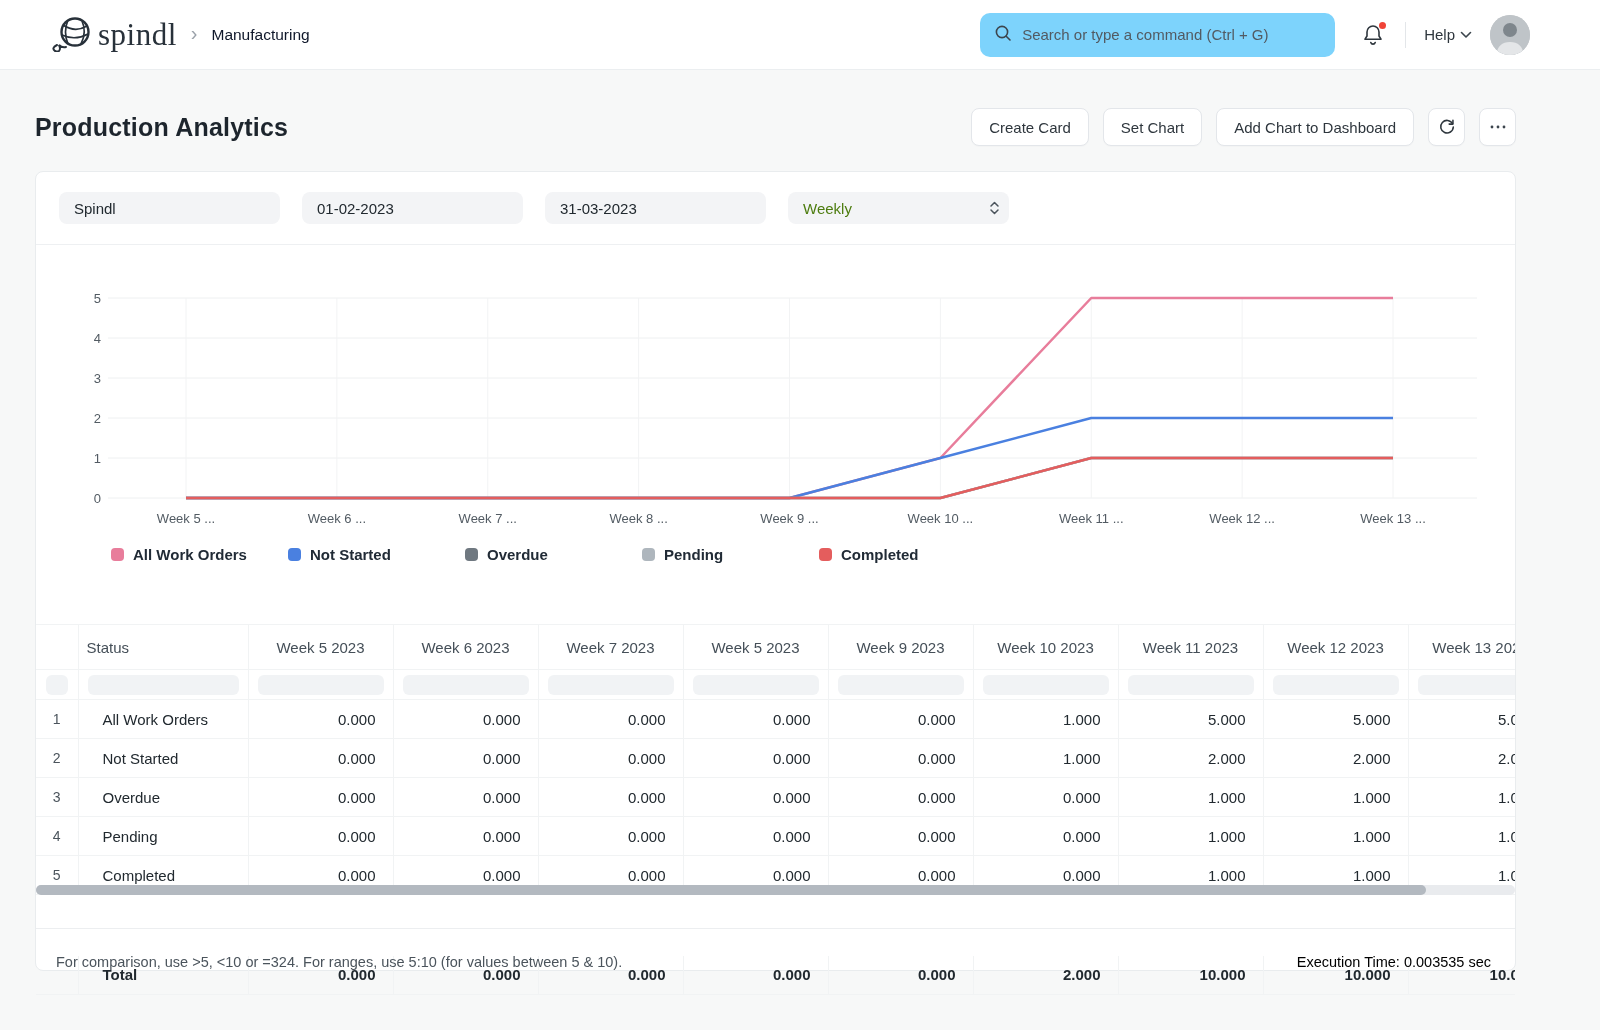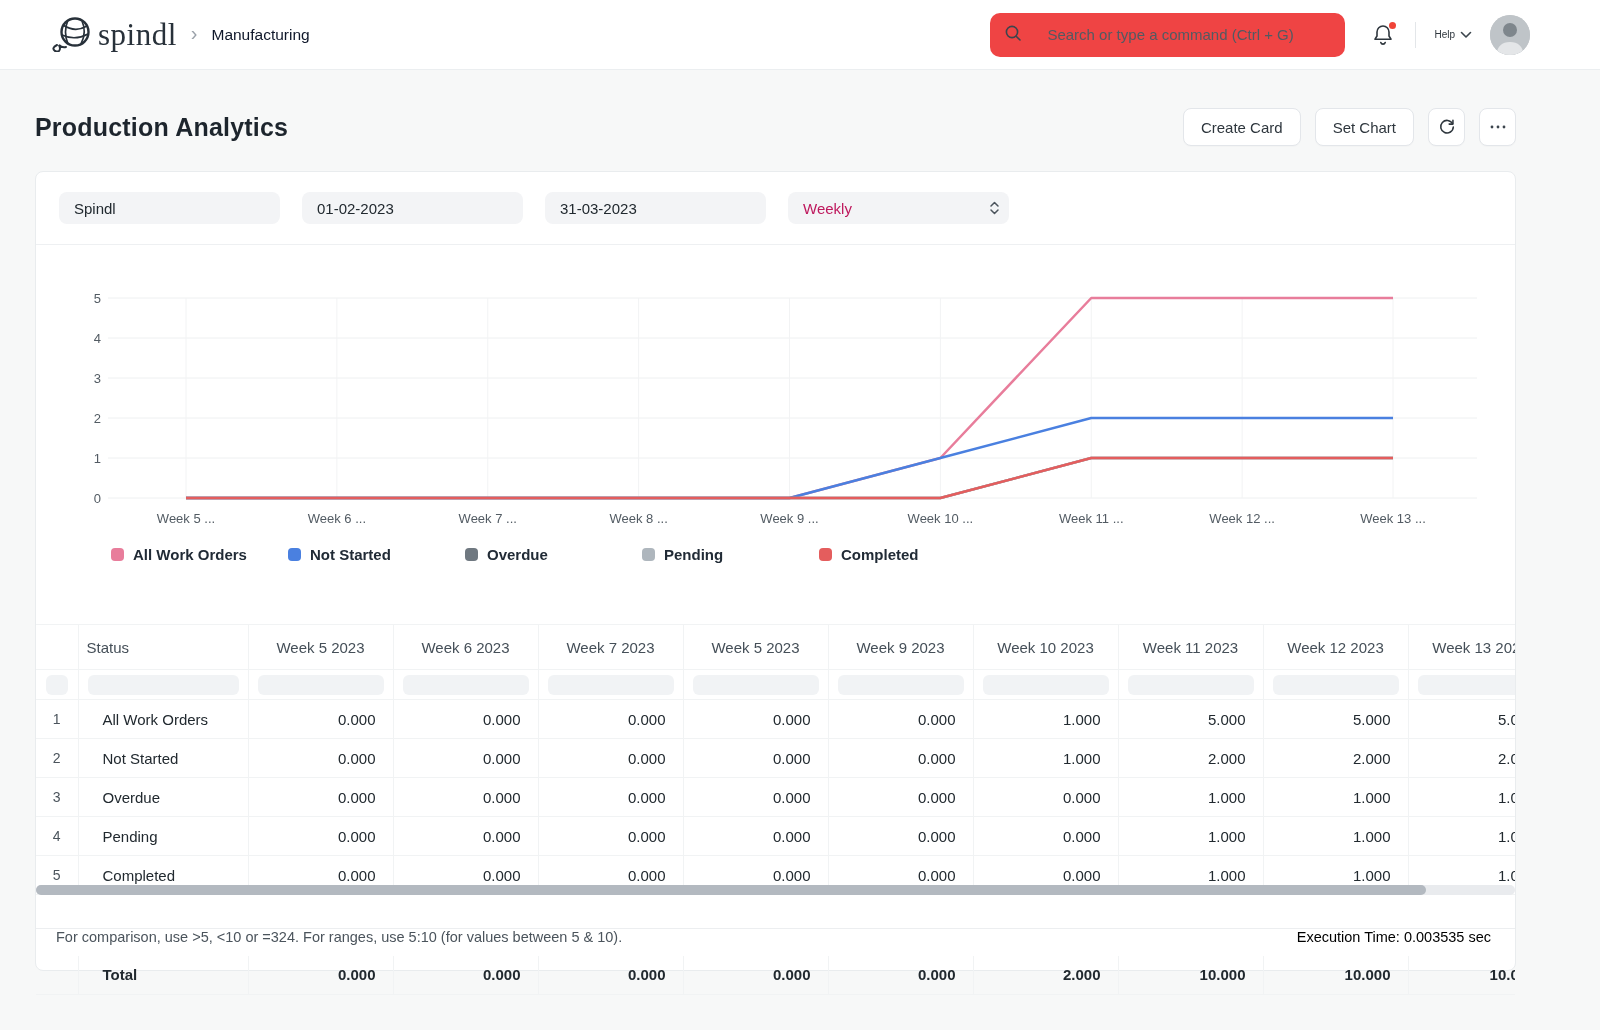--- a/index.html
+++ b/index.html
@@ -16,32 +16,32 @@
     display:flex; align-items:center; justify-content:space-between;
     padding:0 70px 0 48px;
   }
   .topbar-left { display:flex; align-items:center; gap:14px; }
   .logo { display:flex; align-items:center; gap:6px; cursor:pointer; }
   .logo-text { font-family:"Liberation Serif", serif; font-size:31px; font-weight:500; color:#28313a; letter-spacing:0.5px; }
   .crumb-sep { color:#9aa1a9; font-size:20px; line-height:1; padding-bottom:3px; }
   .crumb { font-size:15.5px; color:#0f172a; }
   .topbar-right { display:flex; align-items:center; gap:18px; }
   .searchbox {
-    width:355px; height:44px; background:#ef4444; border-radius:10px;
-    display:flex; align-items:center; gap:25px; padding:0 14px;
+    width:355px; height:44px; background:#7dd3fc; border-radius:10px;
+    display:flex; align-items:center; gap:10px; padding:0 14px;
   }
   .searchbox input {
     border:none; outline:none; background:transparent; width:100%;
     font-size:15px; color:#30383f; font-family:"Liberation Sans", sans-serif;
   }
   .searchbox input::placeholder { color:#525a62; }
   .bell-wrap { position:relative; width:26px; height:26px; cursor:pointer; margin-left:8px; }
   .bell-dot { position:absolute; top:0; right:1px; width:7px; height:7px; border-radius:50%; background:#f04438; }
   .v-divider { width:1px; height:26px; background:#e3e6e9; }
-  .help { display:flex; align-items:center; gap:5px; font-size:10px; color:#2e363d; cursor:pointer; }
+  .help { display:flex; align-items:center; gap:5px; font-size:15px; color:#2e363d; cursor:pointer; }
   .avatar { width:40px; height:40px; border-radius:50%; overflow:hidden; background:#c6cacd; cursor:pointer; }
   
   .page { padding:0 84px 0 35px; }
   .page-header { display:flex; align-items:center; justify-content:space-between; margin-top:38px; height:38px; }
   .page-title { font-size:25px; font-weight:700; color:#1d252d; letter-spacing:0.2px; }
   .actions { display:flex; align-items:center; gap:14px; }
   .btn {
     height:38px; background:#fff; border:1px solid #e3e6ea; border-radius:8px;
     font-size:15px; color:#2e363d; padding:0 17px; cursor:pointer;
     font-family:"Liberation Sans", sans-serif; box-shadow:0 1px 1px rgba(20,30,40,0.02);
@@ -57,21 +57,21 @@
     border-bottom:1px solid #eef0f2;
   }
   .filter-input {
     width:221px; height:32px; background:#f3f4f6; border:none; border-radius:8px;
     font-size:15px; color:#21292f; padding:0 15px; outline:none;
     font-family:"Liberation Sans", sans-serif;
   }
   .select-wrap { position:relative; width:221px; height:32px; cursor:pointer; }
   .select-face {
     width:100%; height:100%; background:#f3f4f6; border-radius:8px;
-    display:flex; align-items:center; padding:0 15px; font-size:15px; color:#be185d;
+    display:flex; align-items:center; padding:0 15px; font-size:15px; color:#4d7c0f;
   }
   .select-wrap svg { position:absolute; right:9px; top:8px; }
   
   .chart-block { margin-top:38px; }
   .legend { display:flex; margin:9px 0 0 75px; align-items:center; }
   .legend-item { display:flex; align-items:center; gap:9px; width:177px; cursor:pointer; }
   .legend-chip { width:13px; height:13px; border-radius:4px; display:inline-block; }
   .legend-label { font-size:15px; font-weight:700; color:#212b36; }
   
   .table-wrap { margin-top:61px; width:100%; overflow:hidden; }
@@ -90,21 +90,21 @@
   td.t-val { text-align:right; padding-right:17px; }
   .total-table td { height:38px; border-top:none; }
   .total-table td.t-status, .total-table td.t-val { font-weight:700; }
   .hscroll {
     height:10px; background:#e9ebee; border-radius:6px; margin-top:-10px;
     position:relative; z-index:3; cursor:pointer;
   }
   .hscroll-thumb { position:absolute; left:0; top:0; height:10px; width:94%; background:#b3b9c0; border-radius:6px; }
   
   .card-footer {
-    border-top:1px solid #eceef0; height:42px; display:flex; align-items:flex-start;
+    border-top:1px solid #eceef0; height:42px; display:flex; align-items:flex-end;
     justify-content:space-between; padding:0 24px 0 20px;
     position:absolute; bottom:0; left:0; right:0;margin-top:47px;
   }
   .hint { font-size:14.5px; color:#4b545c; }
   .exec-time { font-size:14.5px; color:#000000; }
 </style>
 </head>
 <body>
 
 <header class="topbar">
@@ -158,20 +158,21 @@
     </div>
   </div>
 </header>
 
 <main class="page">
   <div class="page-header">
     <h1 class="page-title">Production Analytics</h1>
     <div class="actions">
       <button class="btn">Create Card</button>
       <button class="btn">Set Chart</button>
+      <button class="btn">Add Chart to Dashboard</button>
       <button class="btn icon-btn">
         <svg width="18" height="18" viewBox="0 0 20 20">
           <path d="M16.2 6.4 A7 7 0 1 0 17 10" fill="none" stroke="#2e363d" stroke-width="1.7" stroke-linecap="round"></path>
           <path d="M16.6 2.6 L16.6 6.8 L12.4 6.8" fill="none" stroke="#2e363d" stroke-width="1.7" stroke-linecap="round" stroke-linejoin="round"></path>
         </svg>
       </button>
       <button class="btn icon-btn">
         <svg width="16" height="4" viewBox="0 0 16 4">
           <circle cx="2" cy="2" r="1.4" fill="#3c454d"></circle>
             <circle cx="8" cy="2" r="1.4" fill="#3c454d"></circle>

